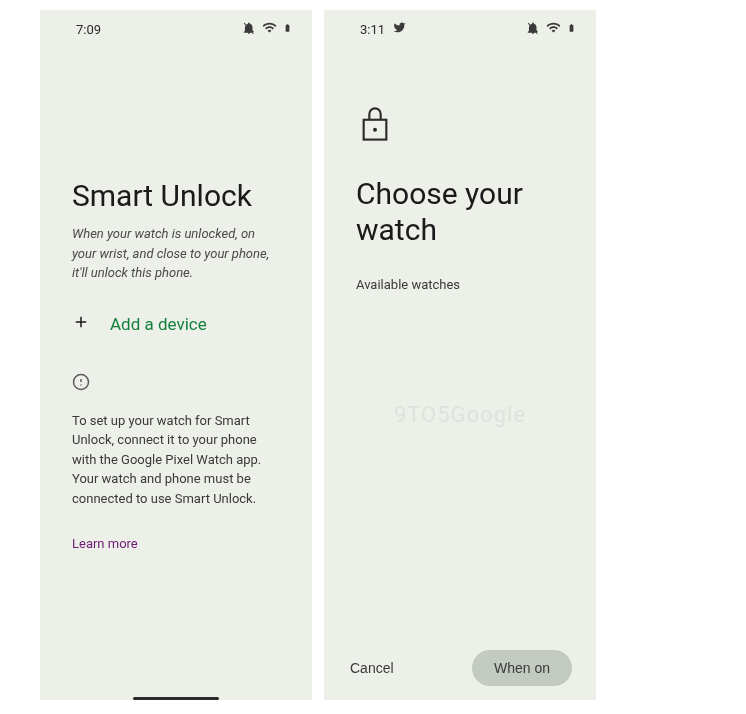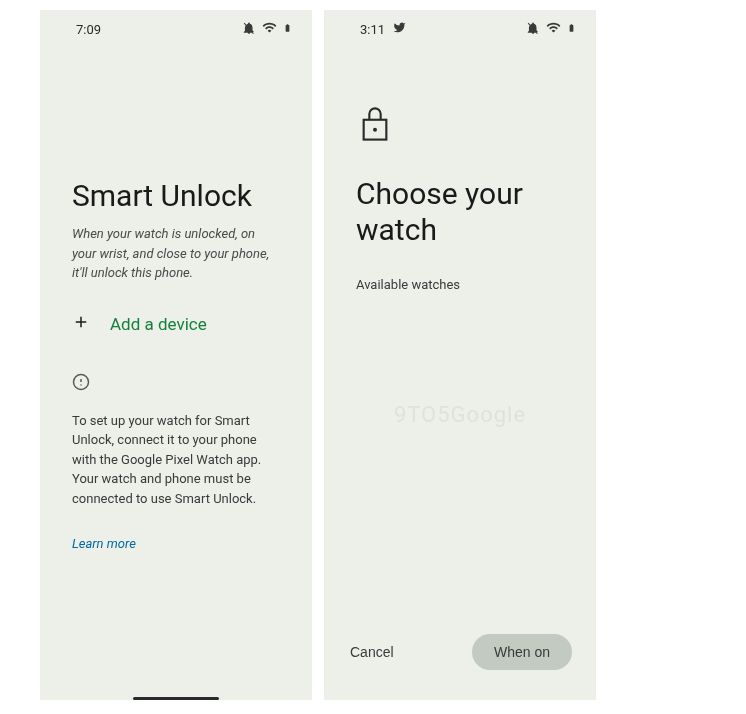--- a/index.html
+++ b/index.html
@@ -92,23 +92,22 @@
       margin-bottom: 16px;
     }
     .info-text {
       font-size: 13px;
       color: #3a3a3a;
       line-height: 1.5;
       margin-bottom: 28px;
     }
     .learn-more {
       font-size: 13px;
-      color: #0369a1;
-      cursor: pointer;
-      font-style: italic;
+      color: #701a75;
+      cursor: pointer;
     }
     .lock-icon-wrap {
       margin-bottom: 28px;
       margin-left: 2px;
     }
     .section-label {
       font-size: 13px;
       color: #3a3a3a;
     }
     .watermark {
@@ -118,21 +117,21 @@
       right: 0;
       text-align: center;
       font-size: 22px;
       color: rgba(130, 130, 130, 0.12);
       letter-spacing: 1px;
       pointer-events: none;
       user-select: none;
     }
     .button-bar {
       position: absolute;
-      bottom: 20px;
+      bottom: 4px;
       left: 0;
       right: 0;
       display: flex;
       justify-content: space-between;
       align-items: center;
       padding: 0 24px 10px 24px;
     }
     .text-btn {
       font-size: 14px;
       color: #3a3a3a;

